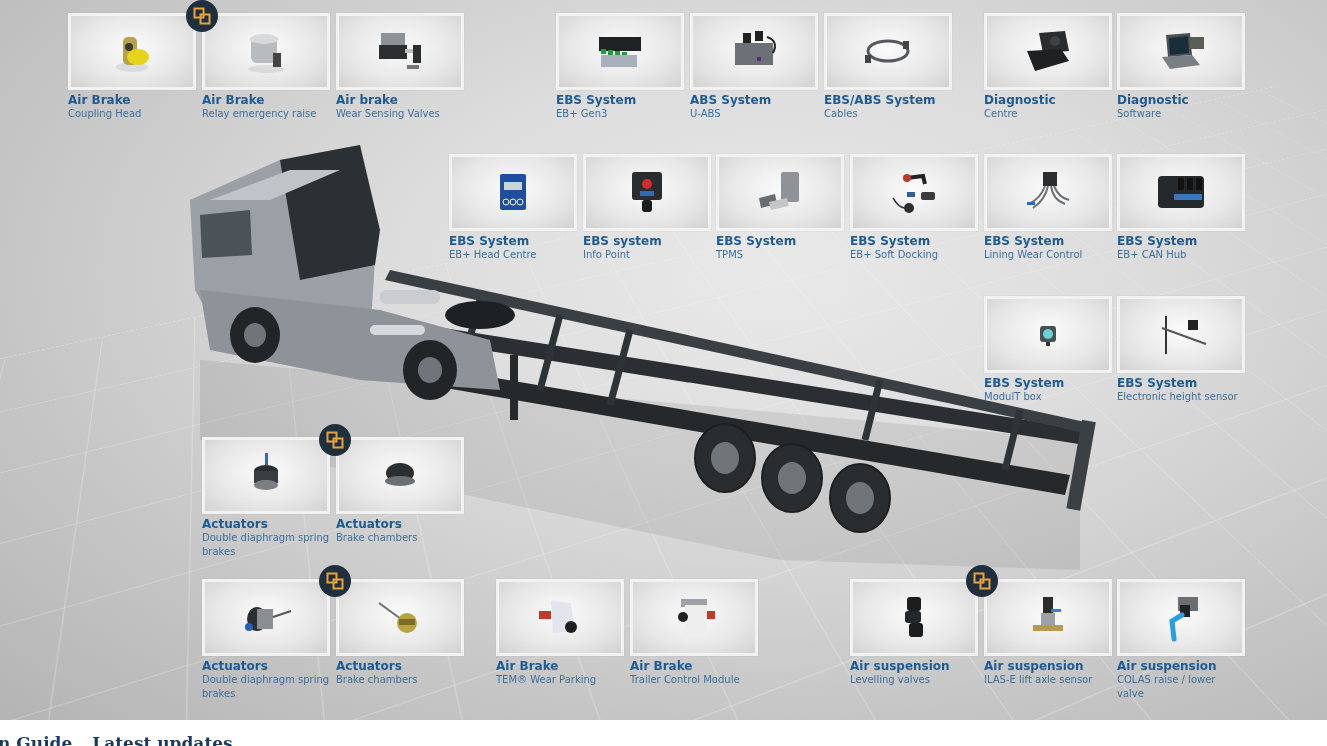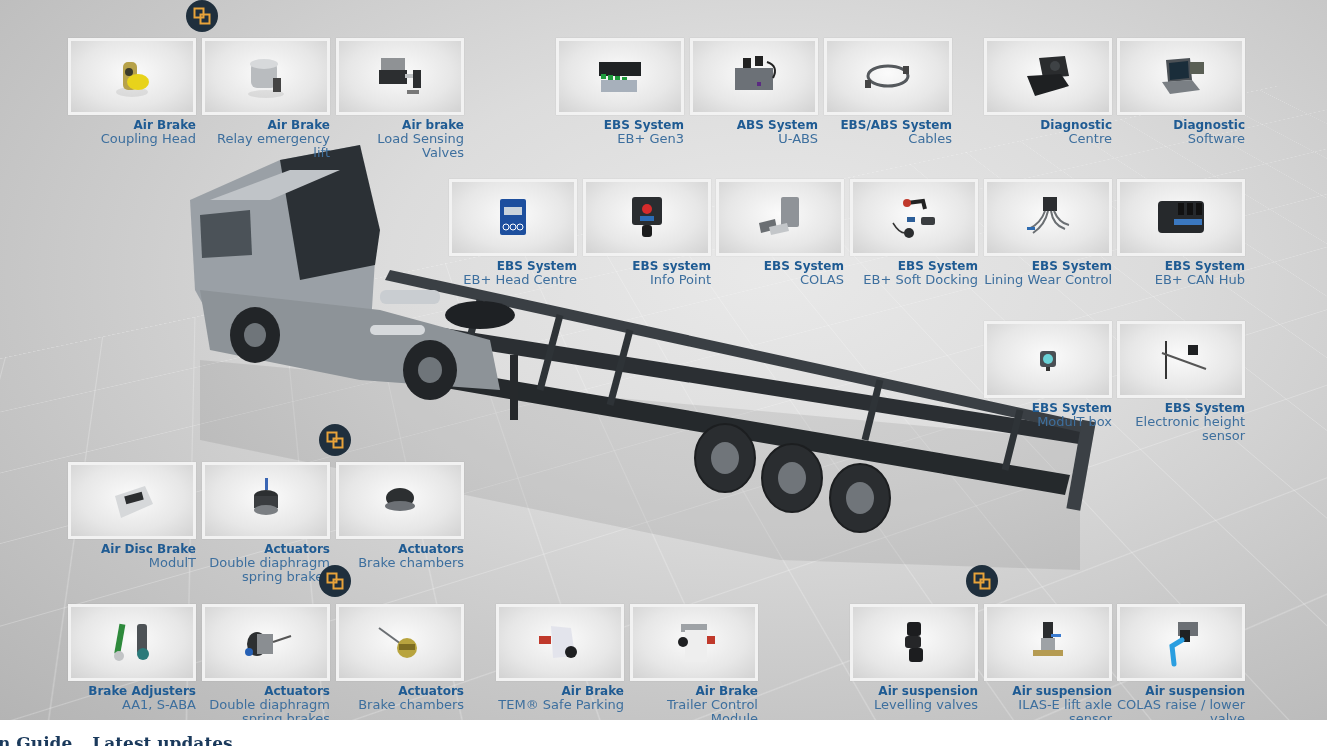--- a/index.html
+++ b/index.html
@@ -19,35 +19,35 @@
         linear-gradient(rgba(255,255,255,0.35) 1px, transparent 1px),
         linear-gradient(90deg, rgba(255,255,255,0.35) 1px, transparent 1px);
       background-size: 90px 90px;
       transform: perspective(900px) rotateX(48deg) rotateZ(-22deg);
       transform-origin: 50% 30%;
       opacity: 0.7;
     }
 
     
     .tile {
-      position: absolute; width: 128px; text-align: right; margin-top: 25px;
+      position: absolute; width: 128px; text-align: left;
     }
     .tile .frame {
       width: 128px; height: 77px;
       border: 3px solid #f2f2f2;
       background: radial-gradient(ellipse at 50% 45%, #fbfbfb 0%, #e7e7e7 60%, #d2d2d2 100%);
       display: flex; align-items: center; justify-content: center;
       box-shadow: 0 0 1px rgba(0,0,0,0.15);
     }
     .tile .title {
       display: block; margin-top: 4px;
       font-size: 12px; font-weight: bold; color: #1f5b93; line-height: 13px;
     }
     .tile .sub {
-      display: block; font-size: 13px; color: #3d6f9e; line-height: 14px;
+      display: block; font-size: 10px; color: #3d6f9e; line-height: 14px;
     }
 
     
     .badge {
       position: absolute; width: 32px; height: 32px; border-radius: 50%;
       background: #1f2f3d; display: flex; align-items: center; justify-content: center;
       z-index: 5;
     }
 
     
@@ -147,35 +147,35 @@
   <div class="tile" style="left:202px; top:13px;">
     <div class="frame">
       <svg class="prod" viewBox="0 0 54 50">
         <ellipse cx="27" cy="42" rx="18" ry="4" fill="#000" opacity="0.08"></ellipse>
         <rect x="12" y="10" width="26" height="26" rx="6" fill="#b9bcbf"></rect>
         <ellipse cx="25" cy="12" rx="14" ry="5" fill="#d7d9db"></ellipse>
         <rect x="34" y="26" width="8" height="14" fill="#444"></rect>
       </svg>
     </div>
     <span class="title">Air Brake</span>
-    <span class="sub">Relay emergency lift</span>
+    <span class="sub">Relay emergency raise</span>
   </div>
 
   <div class="tile" style="left:336px; top:13px;">
     <div class="frame">
       <svg class="prod" viewBox="0 0 54 50">
         <rect x="8" y="6" width="24" height="14" fill="#8f9295"></rect>
         <rect x="6" y="18" width="28" height="14" fill="#2c2e30"></rect>
         <rect x="32" y="22" width="14" height="4" fill="#bfc2c4"></rect>
         <rect x="40" y="18" width="8" height="18" fill="#2c2e30"></rect>
         <rect x="34" y="38" width="12" height="4" fill="#777"></rect>
       </svg>
     </div>
     <span class="title">Air brake</span>
-    <span class="sub">Load Sensing Valves</span>
+    <span class="sub">Wear Sensing Valves</span>
   </div>
 
   <div class="tile" style="left:556px; top:13px;">
     <div class="frame">
       <svg class="prod" viewBox="0 0 54 50">
         <rect x="6" y="10" width="42" height="14" fill="#1f2224"></rect>
         <g fill="#1f9a3c">
             <rect x="8" y="22" width="5" height="5"></rect>
             <rect x="15" y="23" width="5" height="5"></rect>
             <rect x="22" y="24" width="5" height="5"></rect>
@@ -268,21 +268,21 @@
 
   <div class="tile" style="left:716px; top:154px;">
     <div class="frame">
       <svg class="prod" viewBox="0 0 54 50">
         <rect x="28" y="4" width="18" height="30" rx="2" fill="#8f9398"></rect>
         <polygon points="6,30 22,26 24,36 8,40" fill="#6b6f73"></polygon>
         <polygon points="16,34 34,30 36,38 18,42" fill="#c3c6c9"></polygon>
       </svg>
     </div>
     <span class="title">EBS System</span>
-    <span class="sub">COLAS</span>
+    <span class="sub">TPMS</span>
   </div>
 
   <div class="tile" style="left:850px; top:154px;">
     <div class="frame">
       <svg class="prod" viewBox="0 0 54 50">
         <path d="M20 10 L36 8 L38 16" stroke="#222" stroke-width="4" fill="none"></path>
         <circle cx="20" cy="10" r="4" fill="#c0392b"></circle>
         <rect x="34" y="24" width="14" height="8" rx="2" fill="#3a3d40"></rect>
         <rect x="20" y="24" width="8" height="5" fill="#2d5f9a"></rect>
         <circle cx="22" cy="40" r="5" fill="#2b2d2f"></circle>
@@ -343,30 +343,20 @@
       <svg class="prod" viewBox="0 0 54 50">
         <line x1="12" y1="6" x2="12" y2="44" stroke="#333" stroke-width="2"></line>
         <line x1="8" y1="18" x2="52" y2="34" stroke="#555" stroke-width="2"></line>
         <rect x="34" y="10" width="10" height="10" fill="#1e2022"></rect>
       </svg>
     </div>
     <span class="title">EBS System</span>
     <span class="sub">Electronic height sensor</span>
   </div>
 
-  <div class="tile" style="left:68px; top:437px;">
-    <div class="frame">
-      <svg class="prod" viewBox="0 0 54 50">
-        <polygon points="10,20 40,10 48,28 16,42" fill="#d6d8da"></polygon>
-        <rect x="20" y="18" width="18" height="8" fill="#2b2d2f" transform="rotate(-15 29 22)"></rect>
-      </svg>
-    </div>
-    <span class="title">Air Disc Brake</span>
-    <span class="sub">ModulT</span>
-  </div>
 
   <div class="badge" style="left:319px; top:424px;">
     <svg width="18" height="18" viewBox="0 0 18 18">
       <rect x="1.5" y="1.5" width="9" height="9" fill="none" stroke="#e8a33a" stroke-width="2"></rect>
       <rect x="7.5" y="7.5" width="9" height="9" fill="none" stroke="#e8a33a" stroke-width="2"></rect>
     </svg>
   </div>
 
   <div class="tile" style="left:202px; top:437px;">
     <div class="frame">
@@ -385,32 +375,20 @@
     <div class="frame">
       <svg class="prod" viewBox="0 0 54 50">
         <ellipse cx="27" cy="22" rx="14" ry="10" fill="#2c2f31"></ellipse>
         <ellipse cx="27" cy="30" rx="15" ry="5" fill="#6c7075"></ellipse>
       </svg>
     </div>
     <span class="title">Actuators</span>
     <span class="sub">Brake chambers</span>
   </div>
 
-  <div class="tile" style="left:68px; top:579px;">
-    <div class="frame">
-      <svg class="prod" viewBox="0 0 54 50">
-        <rect x="12" y="6" width="6" height="30" fill="#2e8a3c" transform="rotate(10 15 20)"></rect>
-        <circle cx="14" cy="38" r="5" fill="#c2c4c6"></circle>
-        <rect x="32" y="6" width="10" height="30" rx="3" fill="#4d5256"></rect>
-        <circle cx="38" cy="36" r="6" fill="#2b7a7a"></circle>
-      </svg>
-    </div>
-    <span class="title">Brake Adjusters</span>
-    <span class="sub">AA1, S-ABA</span>
-  </div>
 
   <div class="badge" style="left:319px; top:565px;">
     <svg width="18" height="18" viewBox="0 0 18 18">
       <rect x="1.5" y="1.5" width="9" height="9" fill="none" stroke="#e8a33a" stroke-width="2"></rect>
       <rect x="7.5" y="7.5" width="9" height="9" fill="none" stroke="#e8a33a" stroke-width="2"></rect>
     </svg>
   </div>
 
   <div class="tile" style="left:202px; top:579px;">
     <div class="frame">
@@ -439,21 +417,21 @@
 
   <div class="tile" style="left:496px; top:579px;">
     <div class="frame">
       <svg class="prod" viewBox="0 0 54 50">
         <polygon points="18,8 38,10 42,38 20,40" fill="#e3e4ec"></polygon>
         <rect x="6" y="18" width="12" height="8" fill="#c0392b"></rect>
         <circle cx="38" cy="34" r="6" fill="#1e1f21"></circle>
       </svg>
     </div>
     <span class="title">Air Brake</span>
-    <span class="sub">TEM® Safe Parking</span>
+    <span class="sub">TEM® Wear Parking</span>
   </div>
 
   <div class="tile" style="left:630px; top:579px;">
     <div class="frame">
       <svg class="prod" viewBox="0 0 54 50">
         <rect x="14" y="6" width="26" height="8" fill="#9ea2a6"></rect>
         <rect x="18" y="12" width="22" height="32" fill="#eeeeee"></rect>
         <circle cx="16" cy="24" r="5" fill="#1e1f21"></circle>
         <rect x="40" y="18" width="8" height="8" fill="#c0392b"></rect>
       </svg>

